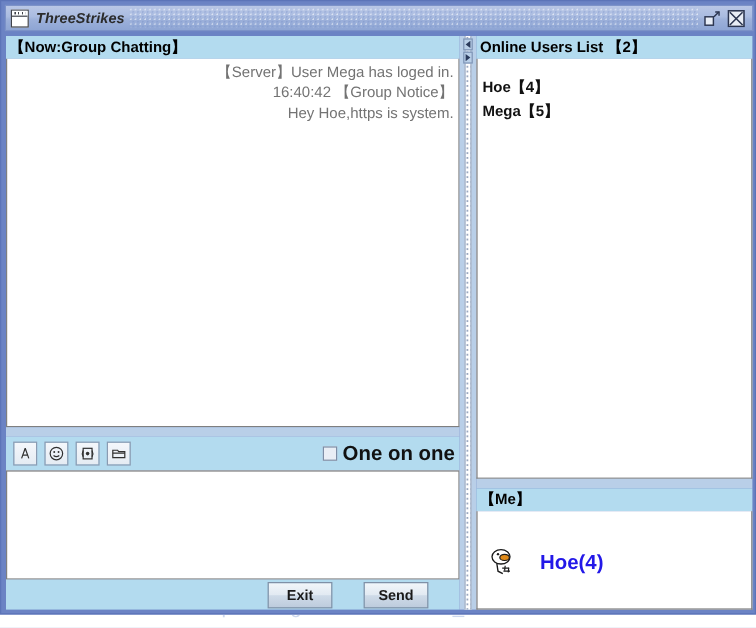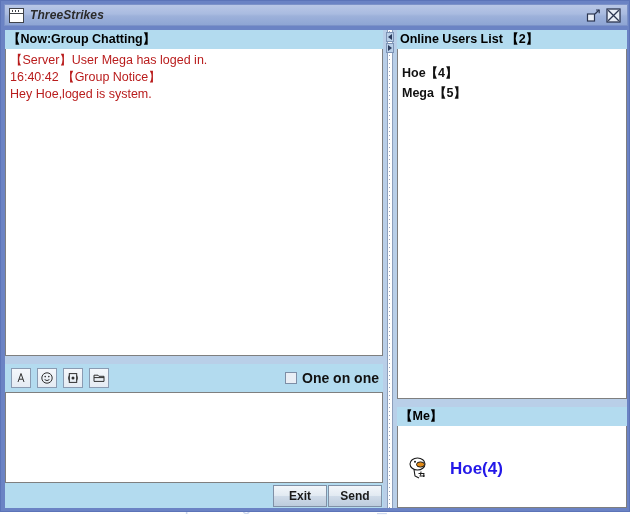--- a/index.html
+++ b/index.html
@@ -188,24 +188,25 @@
     width: 378px;
     height: 307px;
     background: #ffffff;
     border: 1px solid #7f7f7f;
     border-top: none;
     box-sizing: border-box;
     overflow: hidden;
   }
   #chat-display .msg {
     font-size: 12.5px;
-    color: #b91c1c;
+    color: #737373;
     padding: 0 4px;
     line-height: 17px;
     white-space: pre-wrap;
+    text-align: right;
   }
   #chat-display .msg:first-child { padding-top: 3px; }
 
   
   #hsplit {
     position: absolute;
     left: 0; top: 326px;
     width: 378px;
     height: 8px;
     background: #b9cfe8;
@@ -242,21 +243,21 @@
     gap: 5px;
     cursor: default;
   }
   #oneonone .cbx {
     width: 12px; height: 12px;
     background: #e9eef5;
     border: 1px solid #7d8ea6;
     box-sizing: border-box;
   }
   #oneonone .cbx-label {
-    font-size: 14px;
+    font-size: 17px;
     font-weight: bold;
     color: #111111;
     white-space: nowrap;
   }
 
   
   #compose {
     position: absolute;
     left: 0; top: 362px;
     width: 378px;
@@ -286,21 +287,21 @@
     height: 25px;
     background: #b3dbef;
     display: flex;
     align-items: center;
     justify-content: flex-end;
     box-sizing: border-box;
   }
   .action-btn {
     width: 54px;
     height: 22px;
-    margin-right: 1px;
+    margin-right: 26px;
     background: linear-gradient(to bottom, #f2f6fa 0%, #e2eaf2 48%, #cfdbe8 52%, #bdccdd 100%);
     border: 1px solid #8090a6;
     box-sizing: border-box;
     font-family: "Liberation Sans", sans-serif;
     font-size: 12px;
     font-weight: bold;
     color: #1a1a1a;
     cursor: default;
     padding: 0;
     line-height: 20px;
@@ -420,21 +421,21 @@
 
     <div id="content">
 
       <div id="leftpane">
 
         <div id="chat-header" class="panel-header">【Now:Group Chatting】</div>
 
         <div id="chat-display">
           <div class="msg">【Server】User Mega has loged in.</div>
           <div class="msg">16:40:42 【Group Notice】</div>
-          <div class="msg">Hey Hoe,loged is system.</div>
+          <div class="msg">Hey Hoe,https is system.</div>
         </div>
 
         <div id="hsplit"></div>
 
         <div id="toolbar">
           <div class="tool-btn">
             <svg width="14" height="14" viewBox="0 0 14 14">
               <path d="M7 2.5 L4 11 M7 2.5 L10 11 M5.1 8.2 L8.9 8.2" stroke="#303030" stroke-width="1" fill="none"></path>
             </svg>
           </div>

